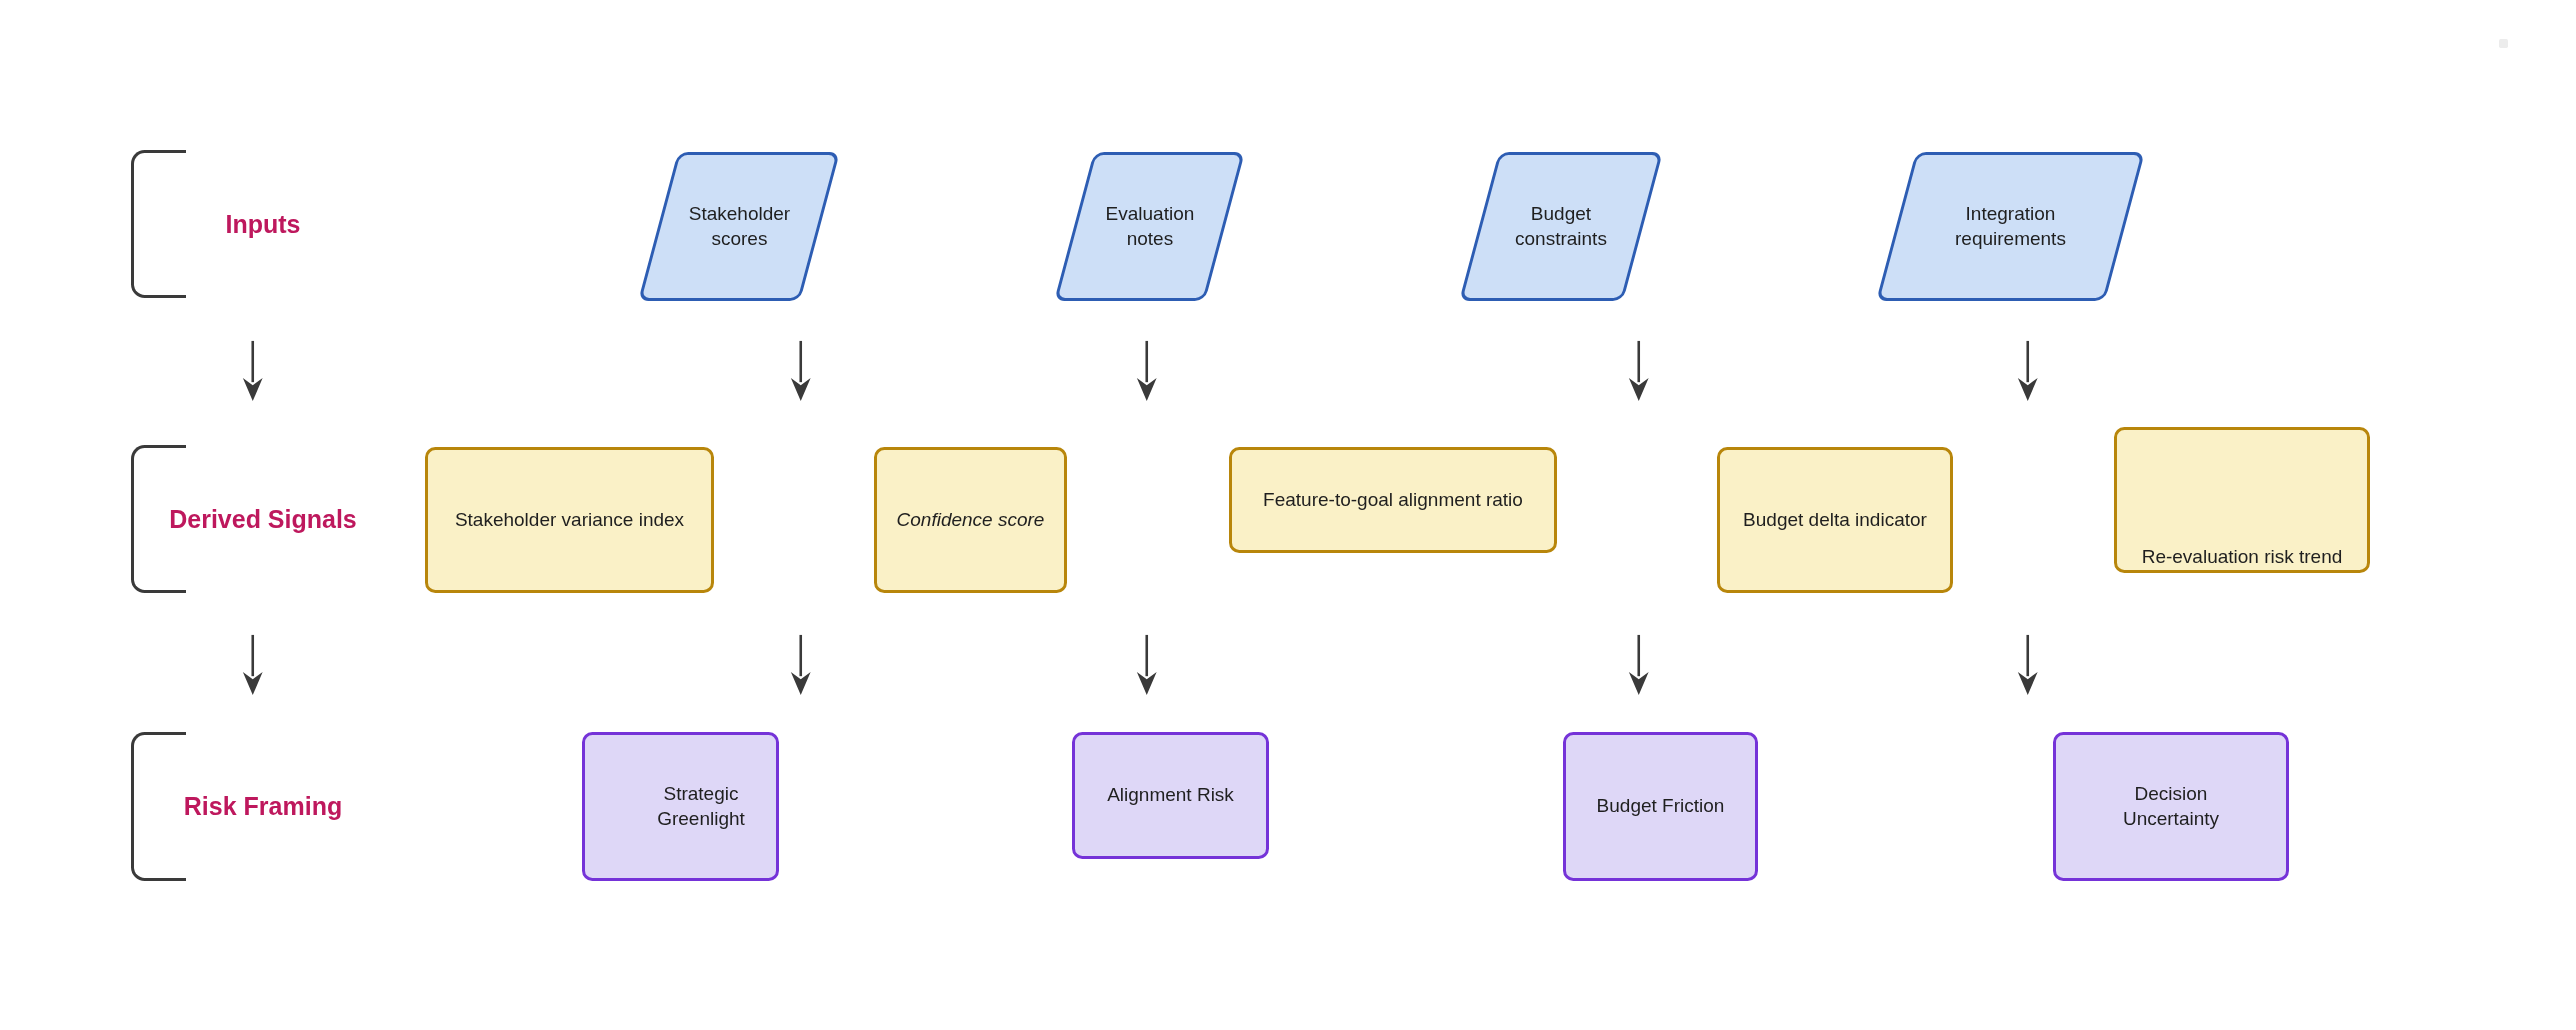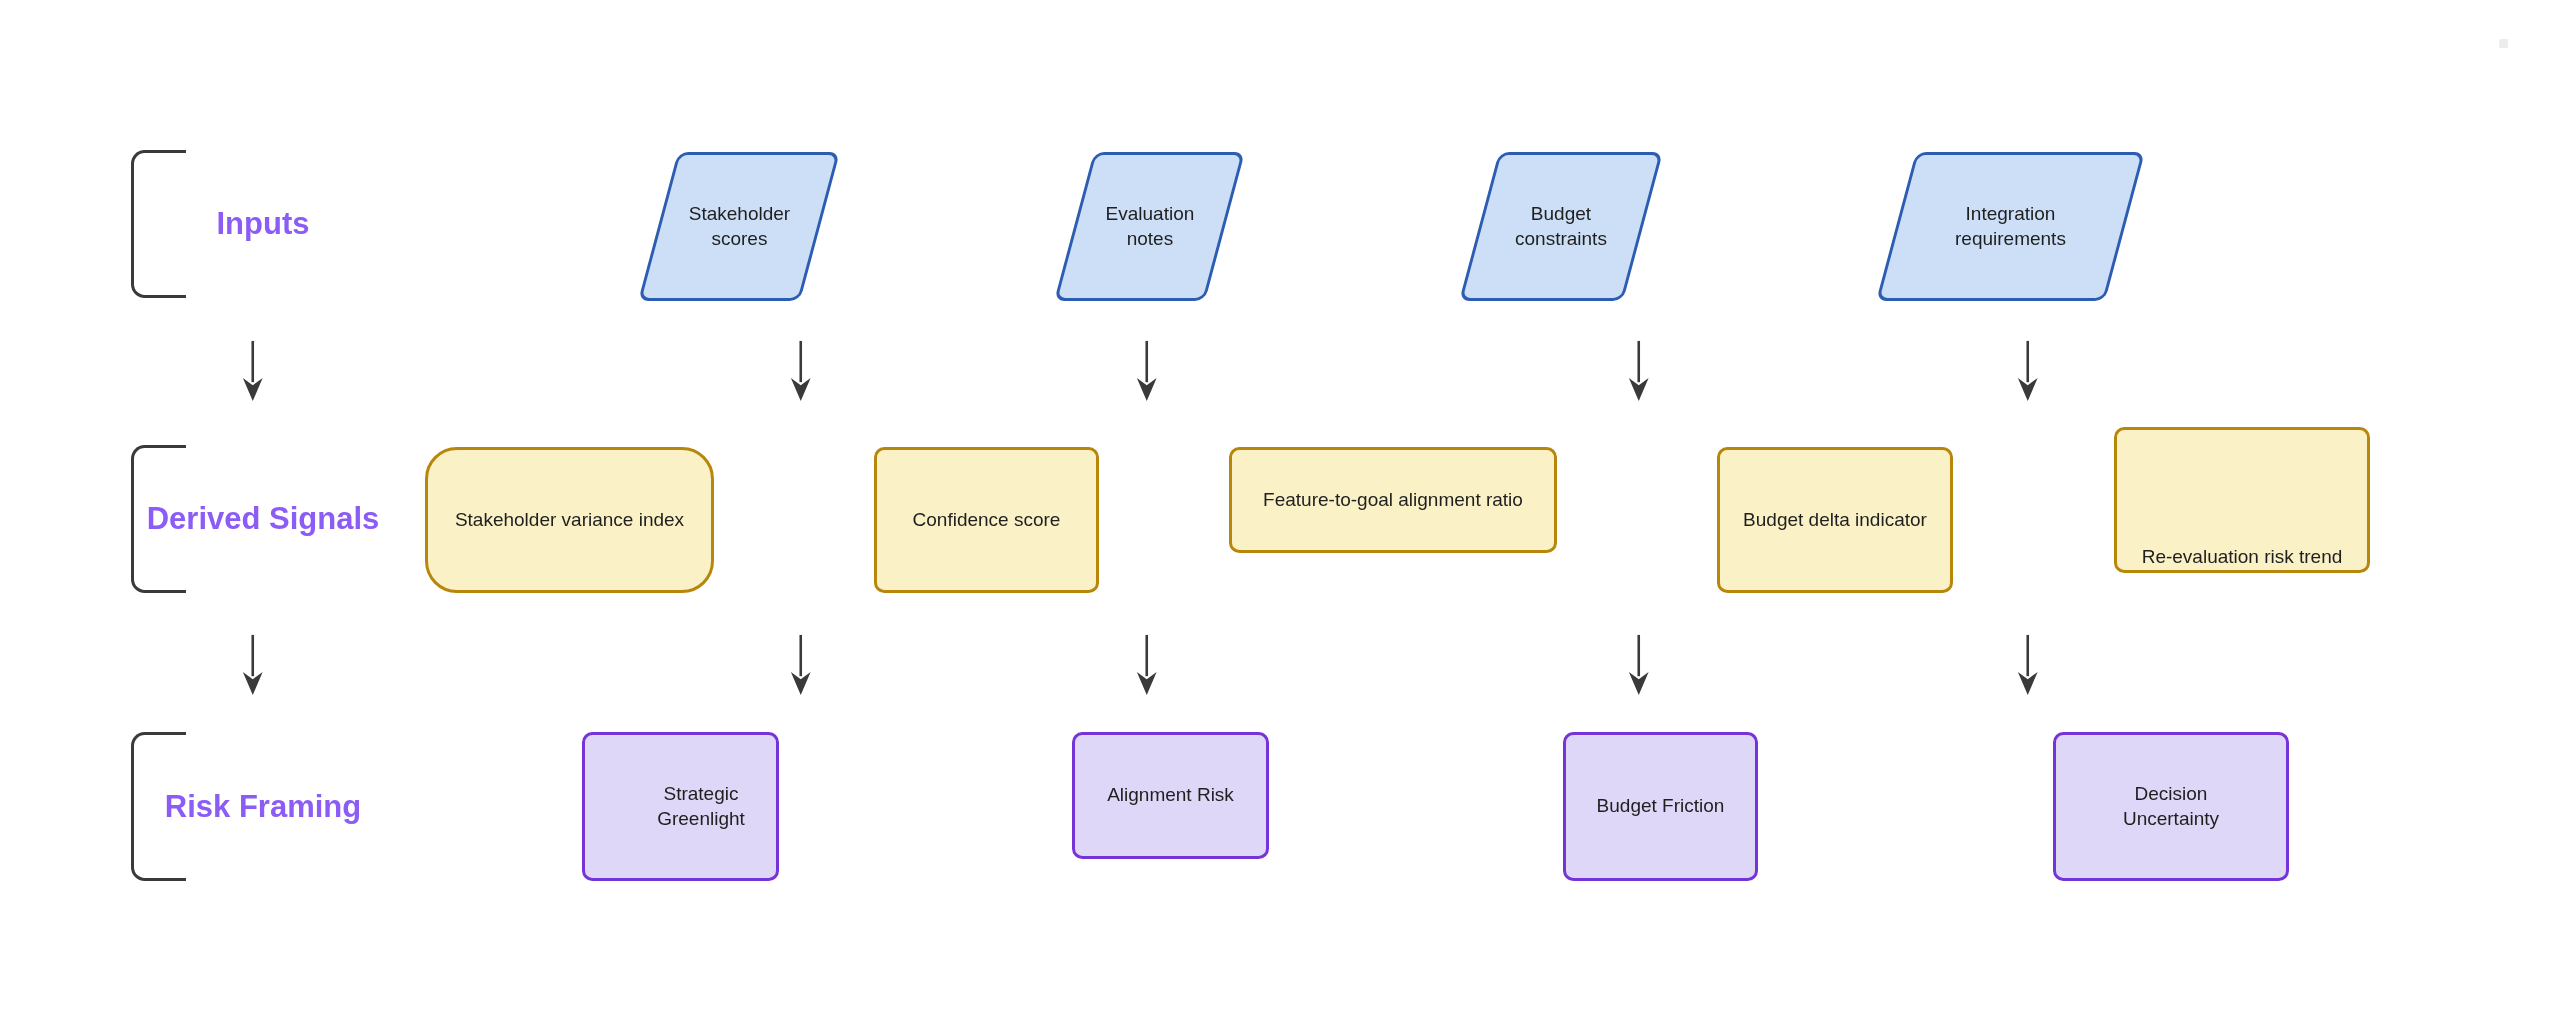--- a/index.html
+++ b/index.html
@@ -35,21 +35,21 @@
     border:3.4px solid var(--risk-border);
     border-radius:10.3px;
   }
   .bracket{
     position:absolute;box-sizing:border-box;width:55px;
     border:3.4px solid var(--connector);border-right:none;
     border-radius:13.7px 0 0 13.7px;background:transparent;
   }
   .rowlabel{
     position:absolute;display:flex;align-items:center;justify-content:center;
-    font-weight:bold;font-size:31px;color:#8b5cf6;text-align:center;
+    font-weight:bold;font-size:25px;color:#be185d;text-align:center;
   }
   .arrow{position:absolute;width:27.5px;height:64px;}
   .arrow svg{display:block;width:100%;height:100%;}
   .artifact{position:absolute;width:8.6px;height:8.6px;background:#ececec;border-radius:1.7px;}
 </style>
 </head>
 <body>
 
 <div id="canvas">
 
@@ -96,24 +96,24 @@
   <div class="arrow" style="left:2014px;top:339px;">
     <svg viewBox="0 0 32 74">
         <line x1="16" y1="2" x2="16" y2="50" stroke="#3a3a3a" stroke-width="3"></line>
         <path d="M16,72 L4.5,45 L16,53.5 L27.5,45 Z" fill="#3a3a3a"></path>
       </svg>
   </div>
 
   <div class="bracket" style="left:131px;top:445px;height:148px;"></div>
   <div class="rowlabel" style="left:134px;top:445px;width:258px;height:148px;">Derived Signals</div>
 
-  <div class="node signal" style="left:425px;top:447px;width:289px;height:146px;border-radius:32px;">
+  <div class="node signal" style="left:425px;top:447px;width:289px;height:146px;">
     <span>Stakeholder variance index</span>
   </div>
-  <div class="node signal" style="left:874px;top:447px;width:225px;height:146px;">
+  <div class="node signal" style="left:874px;top:447px;width:193px;height:146px;font-style:italic;">
     <span>Confidence score</span>
   </div>
   <div class="node signal" style="left:1229px;top:447px;width:328px;height:106px;text-align:right;">
     <span>Feature-to-goal alignment ratio</span>
   </div>
   <div class="node signal" style="left:1717px;top:447px;width:236px;height:146px;">
     <span>Budget delta indicator</span>
   </div>
   <div class="node signal" style="left:2114px;top:427px;width:256px;height:146px;align-items:flex-end;">
     <span>Re-evaluation risk trend</span>

